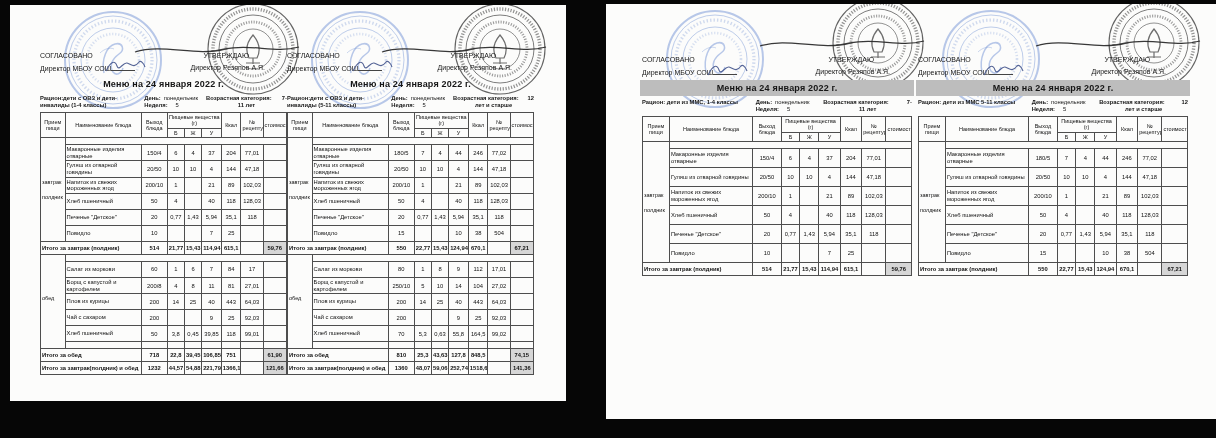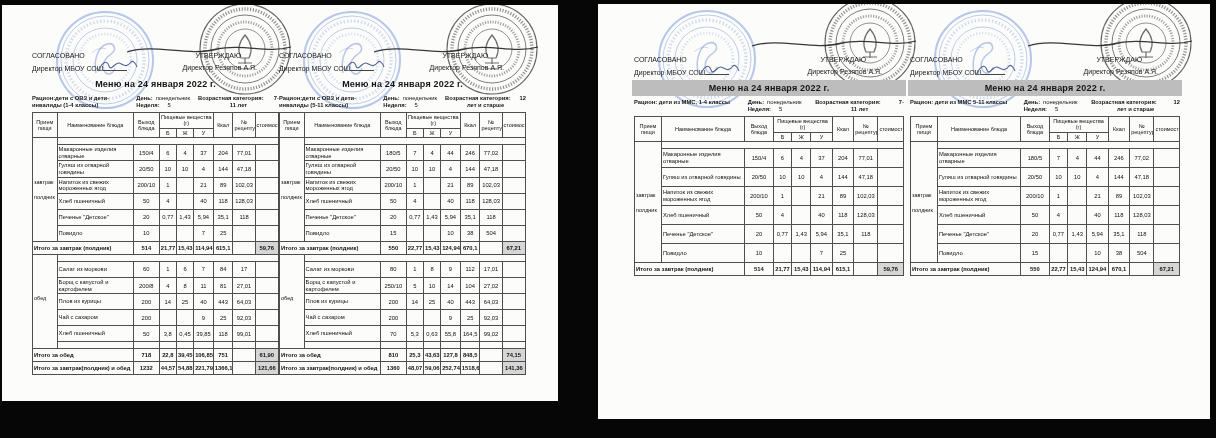--- a/index.html
+++ b/index.html
@@ -4,21 +4,21 @@
 <style>
   html,body{margin:0;padding:0;}
   body{
     width:1216px;height:438px;background:#060606;position:relative;
     font-family:"Liberation Sans", sans-serif;color:#161616;
     -webkit-font-smoothing:antialiased;
   }
   .canvas{position:absolute;inset:0;}
   .page{
     position:absolute;background:#fcfcfb;box-sizing:border-box;
-    display:flex;overflow:hidden;
+    display:flex;overflow:hidden;margin-left:8px;
   }
   .page[data-kind="left"]{left:2px;top:5px;width:556px;height:396px;padding-left:30px;}
   .page[data-kind="right"]{left:598px;top:4px;width:612px;height:415px;padding-left:36px;}
   .block{position:relative;flex:0 0 auto;}
   .page[data-kind="left"] .block{width:247px;}
   .page[data-kind="right"] .block{width:270px;}
   .page[data-kind="right"] .block + .block{margin-left:6px;}
 
   
   .bh{position:relative;padding-top:47px;z-index:3;}

